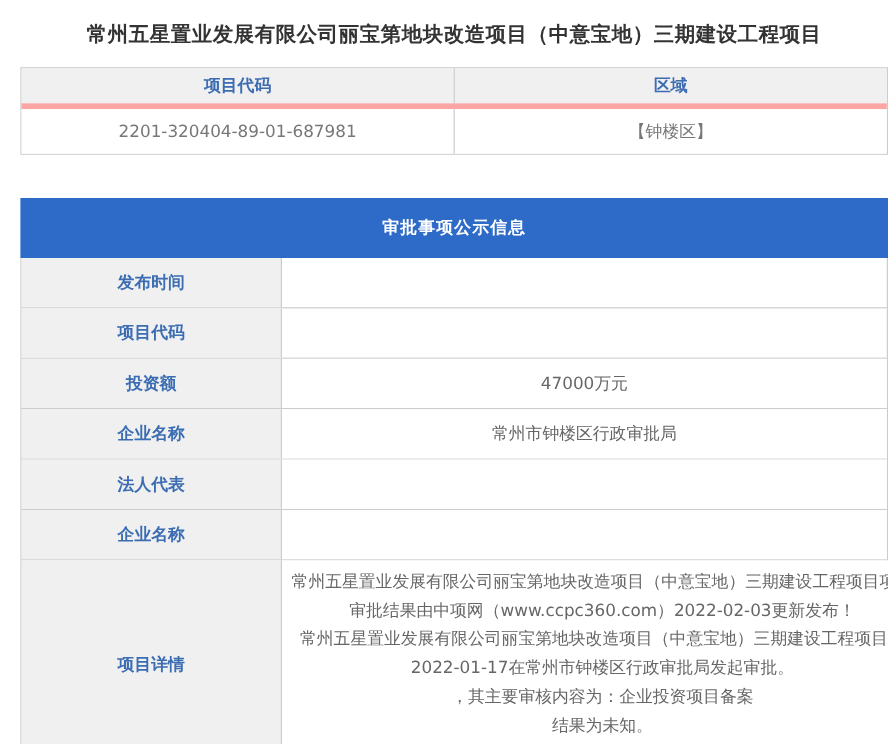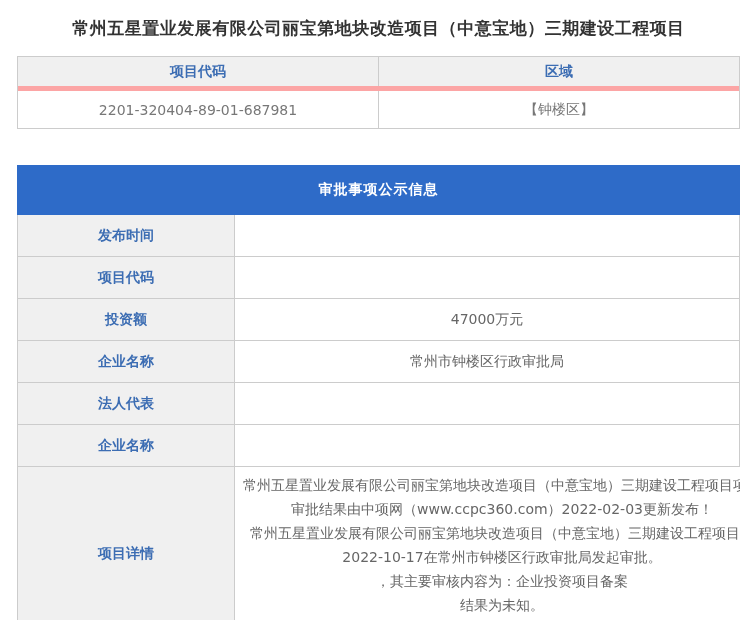--- a/index.html
+++ b/index.html
@@ -135,21 +135,21 @@
         <div class="label-cell">企业名称</div>
         <div class="value-cell"></div>
       </div>
 
       <div class="a-row detail-row">
         <div class="label-cell">项目详情</div>
         <div class="value-cell">
           <div class="detail-line">常州五星置业发展有限公司丽宝第地块改造项目（中意宝地）三期建设工程项目项目</div>
           <div class="detail-line">审批结果由中项网（www.ccpc360.com）2022-02-03更新发布！</div>
           <div class="detail-line">常州五星置业发展有限公司丽宝第地块改造项目（中意宝地）三期建设工程项目于</div>
-          <div class="detail-line">2022-10-17在常州市钟楼区行政审批局发起审批。</div>
+          <div class="detail-line">2022-01-17在常州市钟楼区行政审批局发起审批。</div>
           <div class="detail-line">，其主要审核内容为：企业投资项目备案</div>
           <div class="detail-line">结果为未知。</div>
           <div class="detail-line">项目审批文号：常钟行审备〔2022〕19号，登录中项网均可查阅该项目最新信息！</div>
         </div>
       </div>
 
     </div>
   </div>
 
 </div>

